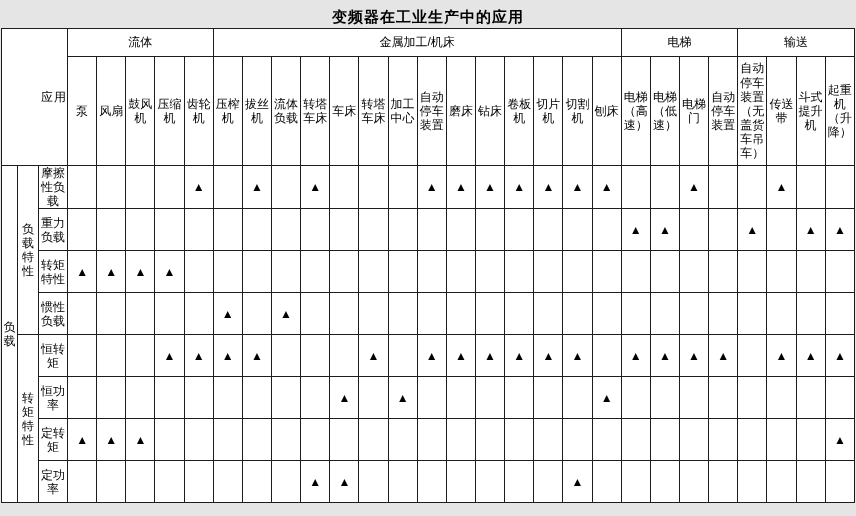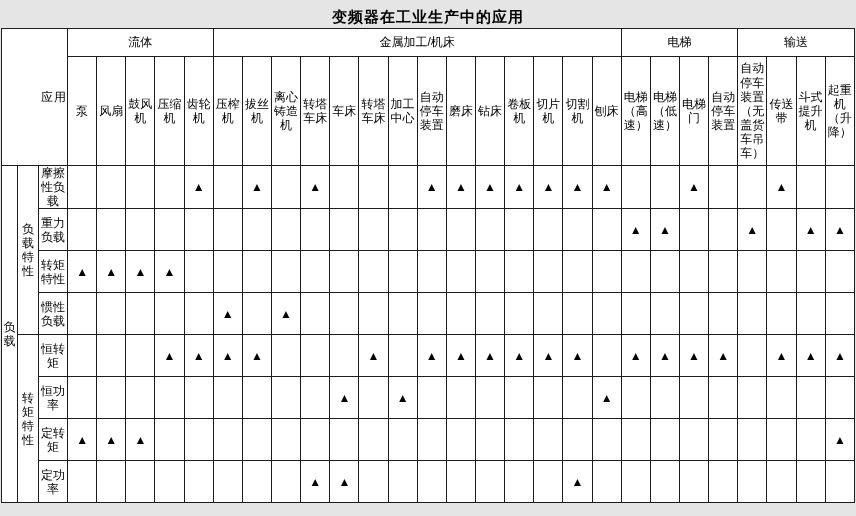--- a/index.html
+++ b/index.html
@@ -124,21 +124,21 @@
           <th class="group-hdr" colspan="4">输送</th>
         </tr>
         <tr>
           <th class="col-hdr">泵</th>
           <th class="col-hdr">风扇</th>
           <th class="col-hdr">鼓风机</th>
           <th class="col-hdr">压缩机</th>
           <th class="col-hdr">齿轮机</th>
           <th class="col-hdr">压榨机</th>
           <th class="col-hdr">拔丝机</th>
-          <th class="col-hdr">离心铸造机</th>
+          <th class="col-hdr">流体负载</th>
           <th class="col-hdr">转塔车床</th>
           <th class="col-hdr">车床</th>
           <th class="col-hdr">转塔车床</th>
           <th class="col-hdr">加工中心</th>
           <th class="col-hdr">自动停车装置</th>
           <th class="col-hdr">磨床</th>
           <th class="col-hdr">钻床</th>
           <th class="col-hdr">卷板机</th>
           <th class="col-hdr">切片机</th>
           <th class="col-hdr">切割机</th>

